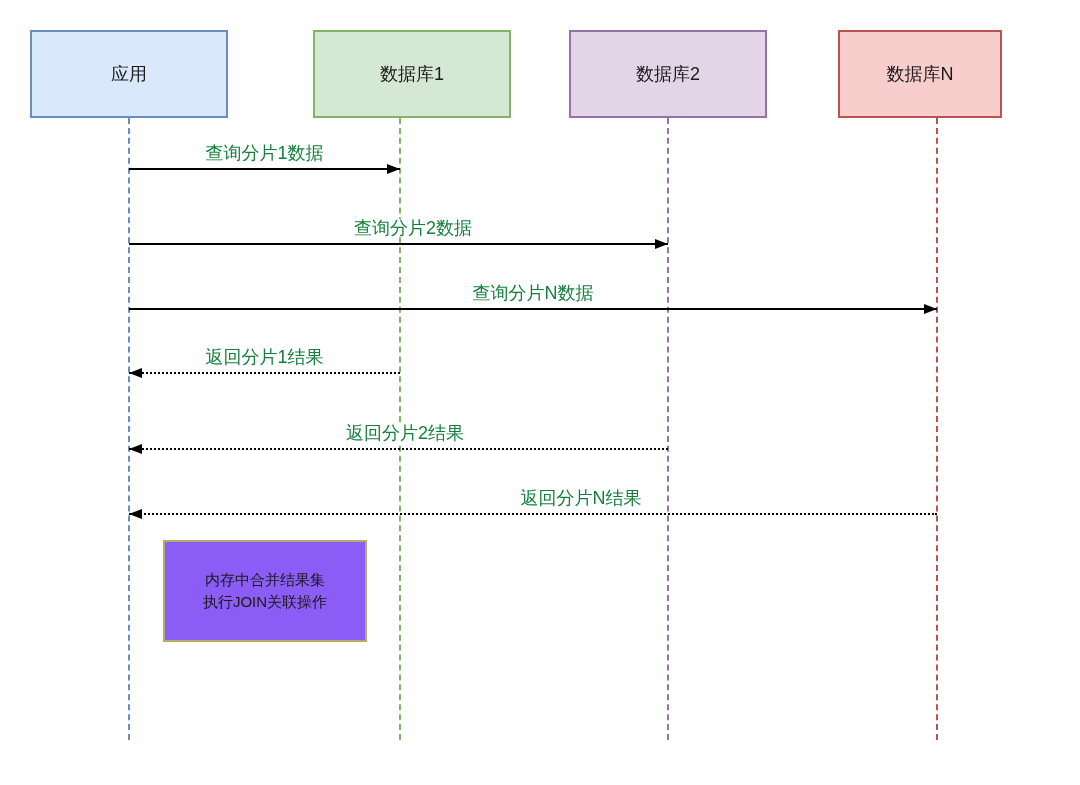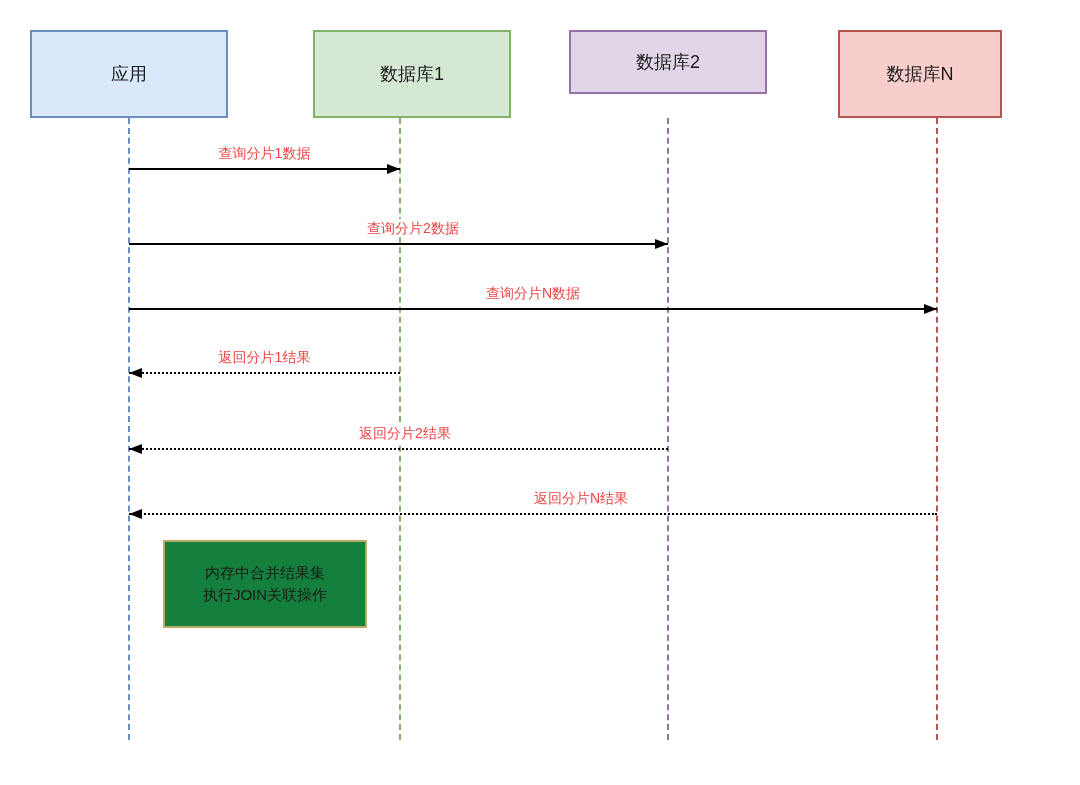--- a/index.html
+++ b/index.html
@@ -52,23 +52,23 @@
     border-bottom: 5px solid transparent;
     z-index: 2;
   }
   .arrowhead.right { border-left: 13px solid #000000; }
   .arrowhead.left  { border-right: 13px solid #000000; }
   .msg-label {
     position: absolute;
     transform: translateX(-50%);
     background: #ffffff;
     padding: 0 5px;
-    font-size: 14px;
+    font-size: 18px;
     line-height: 18px;
-    color: #ef4444;
+    color: #15803d;
     white-space: nowrap;
     z-index: 4;
   }
   .note-box {
     position: absolute;
     box-sizing: border-box;
     border: 2px solid;
     display: flex;
     flex-direction: column;
     align-items: center;
@@ -90,21 +90,21 @@
       <div class="lifeline" style="left: 667px; top: 118px; height: 622px; border-left-color: rgb(150, 115, 166);"></div>
       <div class="lifeline" style="left: 936px; top: 118px; height: 622px; border-left-color: rgb(184, 84, 80);"></div>
     </div>
   <div id="actors-layer">
       <div class="actor-box" style="left: 30px; top: 30px; width: 198px; height: 88px; background: rgb(218, 232, 252); border-color: rgb(108, 142, 191);">
         <span>应用</span>
       </div>
       <div class="actor-box" style="left: 301px; top: 30px; width: 198px; height: 88px; background: rgb(213, 232, 212); border-color: rgb(130, 179, 102); margin-left: 12px;">
         <span>数据库1</span>
       </div>
-      <div class="actor-box" style="left: 569px; top: 30px; width: 198px; height: 64px; background: rgb(225, 213, 231); border-color: rgb(150, 115, 166);">
+      <div class="actor-box" style="left: 569px; top: 30px; width: 198px; height: 88px; background: rgb(225, 213, 231); border-color: rgb(150, 115, 166);">
         <span>数据库2</span>
       </div>
       <div class="actor-box" style="left: 838px; top: 30px; width: 164px; height: 88px; background: rgb(248, 206, 204); border-color: rgb(184, 84, 80);">
         <span>数据库N</span>
       </div>
     </div>
   <div id="messages-layer">
       <div class="msg-line-solid" style="left: 129px; width: 271px; top: 168px;"></div>
       <div class="arrowhead right" style="top: 164px; left: 387px;"></div>
       <div class="msg-label" style="left: 264.5px; top: 144px;">查询分片1数据</div>
@@ -117,17 +117,17 @@
       <div class="msg-line-dotted" style="left: 129px; width: 271px; top: 372px;"></div>
       <div class="arrowhead left" style="top: 368px; left: 129px;"></div>
       <div class="msg-label" style="left: 264.5px; top: 348px;">返回分片1结果</div>
       <div class="msg-line-dotted" style="left: 129px; width: 539px; top: 448px;"></div>
       <div class="arrowhead left" style="top: 444px; left: 129px;"></div>
       <div class="msg-label" style="left: 405px; top: 424px;">返回分片2结果</div>
       <div class="msg-line-dotted" style="left: 129px; width: 808px; top: 513px;"></div>
       <div class="arrowhead left" style="top: 509px; left: 129px;"></div>
       <div class="msg-label" style="left: 533px; top: 489px; margin-left: 48px;">返回分片N结果</div>
     </div>
-  <div id="note" class="note-box" style="left: 163px; top: 540px; width: 204px; height: 88px; background: #15803d; border-color: rgb(179, 173, 102);">
+  <div id="note" class="note-box" style="left: 163px; top: 540px; width: 204px; height: 102px; background: #8b5cf6; border-color: rgb(179, 173, 102);">
     <div>内存中合并结果集</div>
     <div>执行JOIN关联操作</div>
   </div>
 </div>
 
 </body></html>

